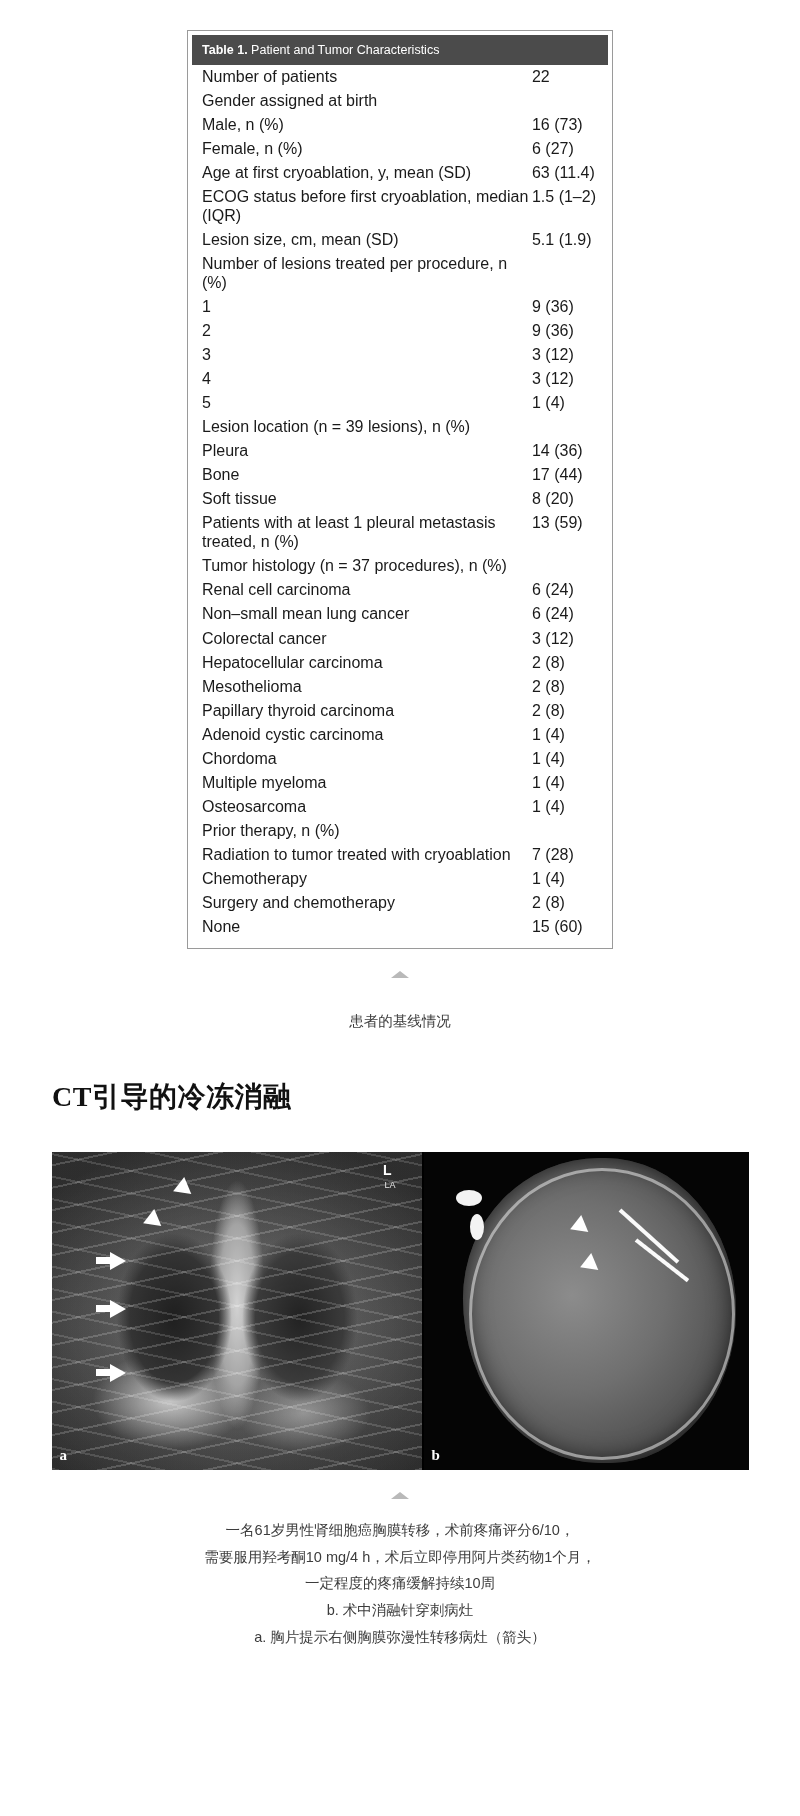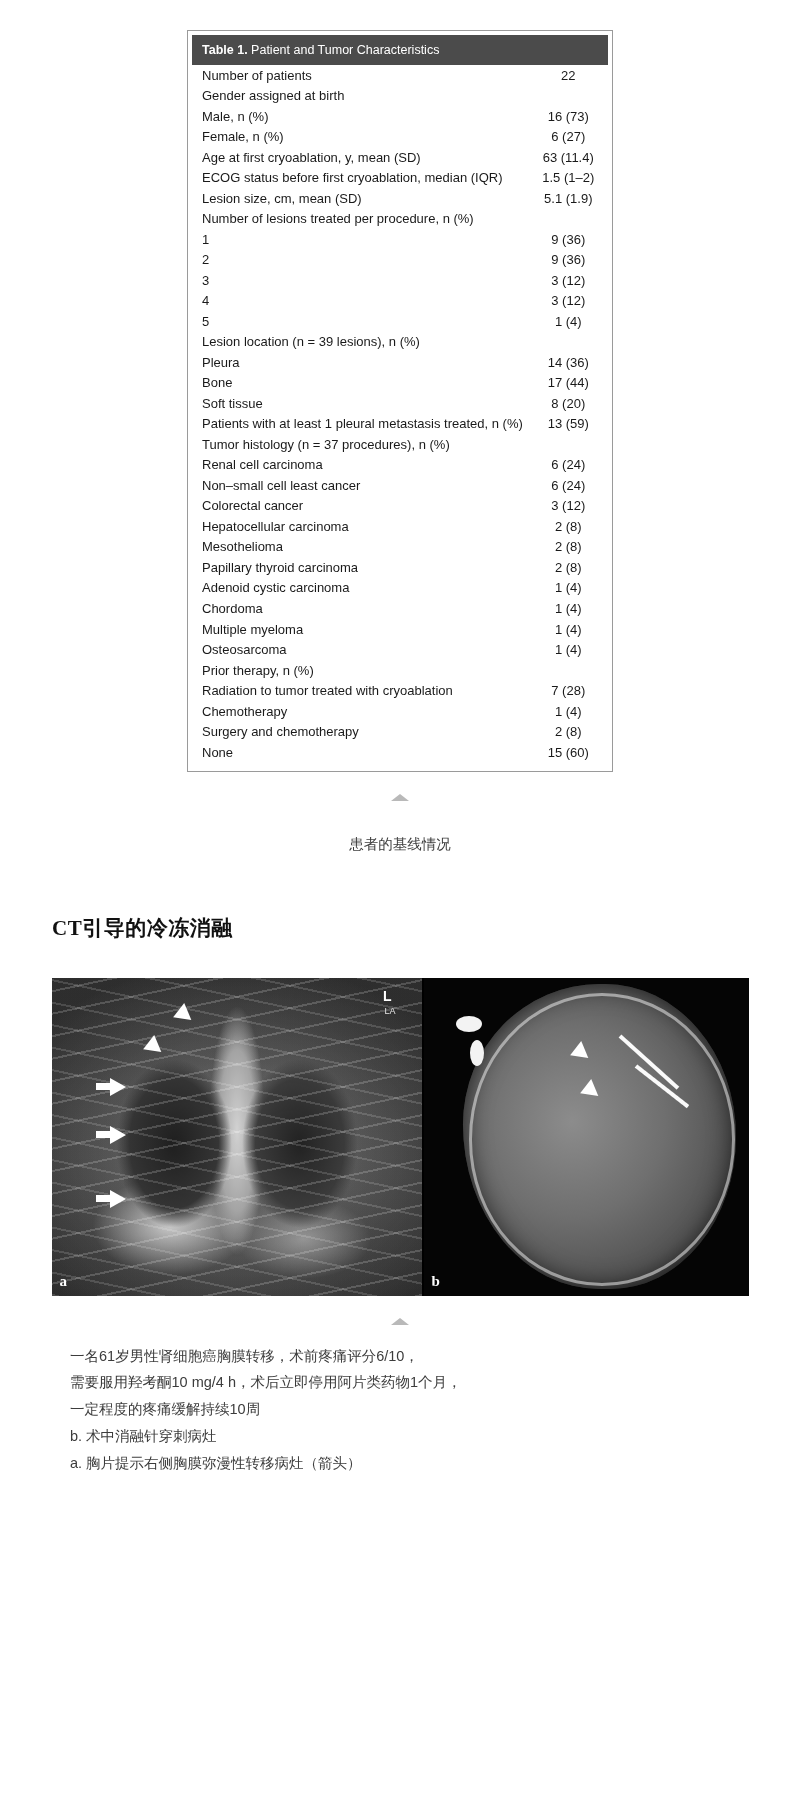--- a/index.html
+++ b/index.html
@@ -35,33 +35,33 @@
   }
   .table-header .tnum {
     font-weight: bold;
   }
   .table-header .tcap {
     font-weight: normal;
   }
   table.chars {
     width: 100%;
     border-collapse: collapse;
-    font-size: 13px;
+    font-size: 16px;
     color: #1a1a1a;
   }
   table.chars td {
     padding: 2.6px 0 2.6px 0;
     vertical-align: top;
     line-height: 1.18;
   }
   table.chars td.label {
     padding-left: 10px;
   }
   table.chars td.value {
-    text-align: center;
+    text-align: left;
     padding-right: 12px;
     white-space: nowrap;
   }
   td.label.ind1 { padding-left: 24px; }
 
   .caption {
     text-align: center;
     font-size: 14.5px;
     color: #3c3c3c;
     margin-top: 34px;
@@ -71,23 +71,23 @@
     border-left: 9px solid transparent;
     border-right: 9px solid transparent;
     border-bottom: 7px solid #b9b9b9;
     margin: 22px auto 0 auto;
   }
 
   
   .section-title {
     font-family: "Liberation Serif", serif;
     font-weight: bold;
-    font-size: 21px;
+    font-size: 28px;
     color: #111;
-    margin: 60px 0 0 52px;
+    margin: 47px 0 0 52px;
     letter-spacing: 0.5px;
   }
 
   
   .figure {
     width: 697px;
     margin: 36px auto 0 auto;
     display: flex;
     gap: 2px;
     background: #000;
@@ -207,20 +207,21 @@
     background: #ffffff;
   }
   .arrow-dr {
     border-top: 9px solid transparent;
     border-bottom: 9px solid transparent;
     border-left: 16px solid #ffffff;
     transform: rotate(38deg);
   }
 
   .fig-caption {
+    text-align: center;
     font-size: 14.5px;
     line-height: 1.85;
     color: #3c3c3c;
     margin: 18px auto 60px auto;
     width: 660px;
   }
 </style>
 </head>
 <body>
 
@@ -306,21 +307,21 @@
           </tr>
           <tr>
             <td class="label">Tumor histology (n = 37 procedures), n (%)</td>
             <td class="value"></td>
           </tr>
           <tr>
             <td class="label ind1">Renal cell carcinoma</td>
             <td class="value">6 (24)</td>
           </tr>
           <tr>
-            <td class="label ind1">Non–small cell least cancer</td>
+            <td class="label ind1">Non–small mean lung cancer</td>
             <td class="value">6 (24)</td>
           </tr>
           <tr>
             <td class="label ind1">Colorectal cancer</td>
             <td class="value">3 (12)</td>
           </tr>
           <tr>
             <td class="label ind1">Hepatocellular carcinoma</td>
             <td class="value">2 (8)</td>
           </tr>

